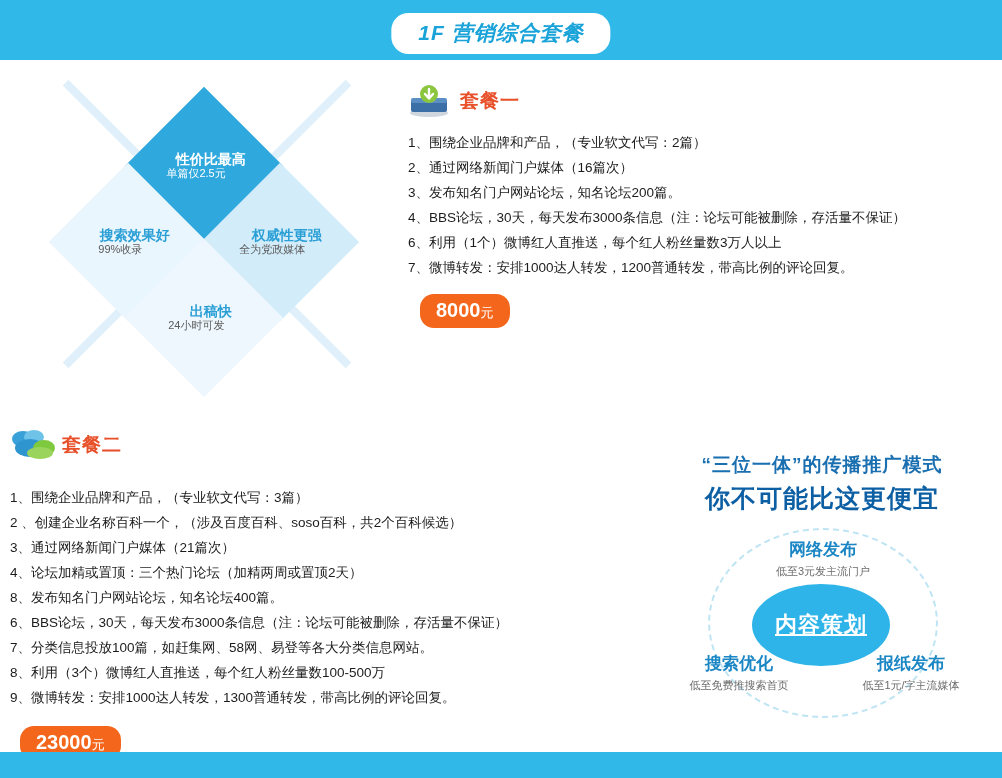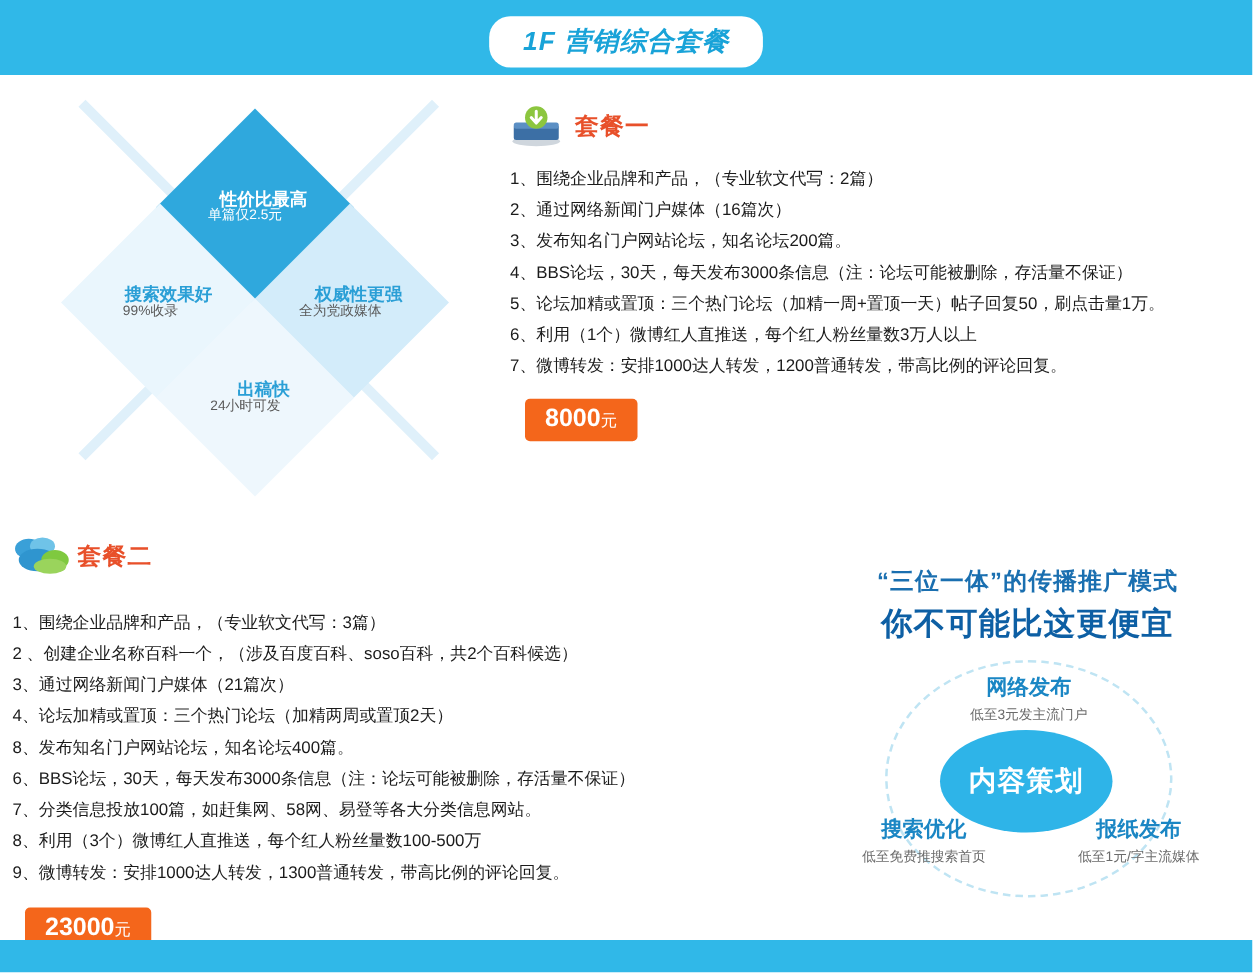--- a/index.html
+++ b/index.html
@@ -107,21 +107,21 @@
     font-size: 13.5px;
     color: #1b1b1b;
     line-height: 25px;
     white-space: nowrap;
   }
 
   .price-badge {
     display: inline-block;
     background: #f4661b;
     color: #ffffff;
-    border-radius: 4px;
+    border-radius: 14px;
     padding: 5px 16px 6px 16px;
     font-size: 20px;
     font-weight: bold;
   }
   .price-badge .unit { font-size: 13px; font-weight: normal; }
 
   
   .pkg1 { position: absolute; left: 408px; top: 84px; width: 580px; }
   .pkg1 .pkg-list { margin-top: 12px; }
   .pkg1 .price-wrap { margin-top: 14px; margin-left: 12px; }
@@ -165,20 +165,21 @@
     width: 138px; height: 82px;
     background: #2eb4e8;
     border-radius: 50%;
     display: flex;
     align-items: center;
     justify-content: center;
     color: #ffffff;
     font-size: 22px;
     font-weight: bold;
     letter-spacing: 1px;
+    text-decoration: underline;
   }
   .node { position: absolute; text-align: center; }
   .node .n-title { font-size: 17px; font-weight: bold; color: #1a86c4; }
   .node .n-sub { font-size: 11px; color: #6b6b6b; margin-top: 3px; }
 
   .node-top { left: 90px; top: 86px; width: 170px; }
   .node-bl  { left: 6px;  top: 200px; width: 170px; }
   .node-br  { left: 178px; top: 200px; width: 170px; }
 
   
@@ -233,21 +234,20 @@
           <path d="M21 5 L21 14 M17 10 L21 14.5 L25 10" stroke="#ffffff" stroke-width="2.4" fill="none" stroke-linecap="round" stroke-linejoin="round"></path>
         </svg>
       </span>
       <span class="pkg-title">套餐一</span>
     </div>
     <ul class="pkg-list">
       <li>1、围绕企业品牌和产品，（专业软文代写：2篇）</li>
       <li>2、通过网络新闻门户媒体（16篇次）</li>
       <li>3、发布知名门户网站论坛，知名论坛200篇。</li>
       <li>4、BBS论坛，30天，每天发布3000条信息（注：论坛可能被删除，存活量不保证）</li>
-      <li>5、论坛加精或置顶：三个热门论坛（加精一周+置顶一天）帖子回复50，刷点击量1万。</li>
       <li>6、利用（1个）微博红人直推送，每个红人粉丝量数3万人以上</li>
       <li>7、微博转发：安排1000达人转发，1200普通转发，带高比例的评论回复。</li>
     </ul>
     <div class="price-wrap">
       <span class="price-badge"><span>8000</span><span class="unit">元</span></span>
     </div>
   </div>
 
   <div class="pkg2">
     <div class="pkg-title-row">

